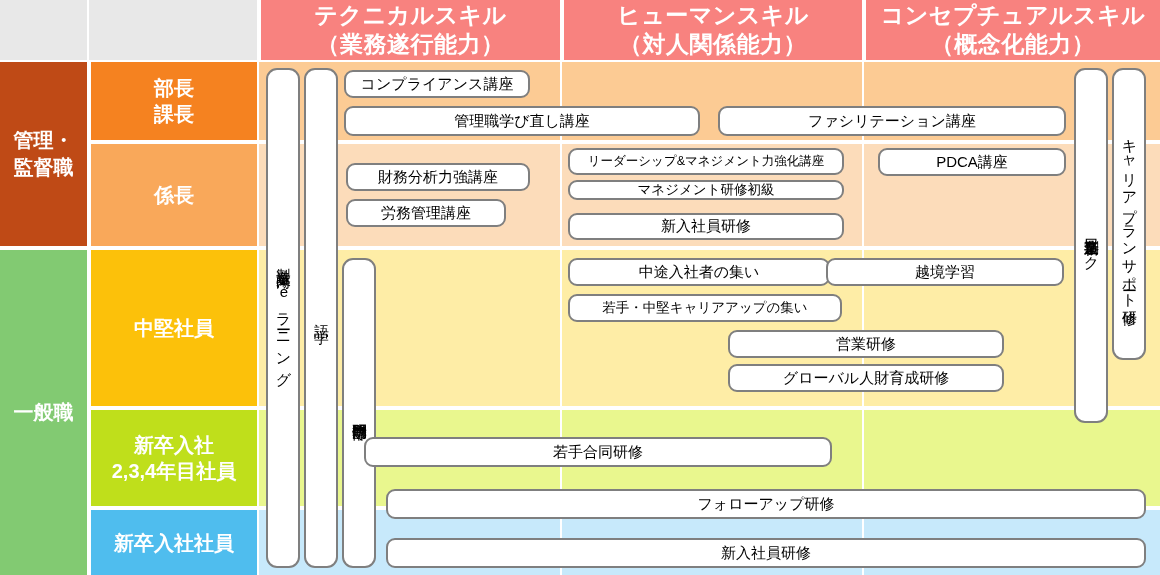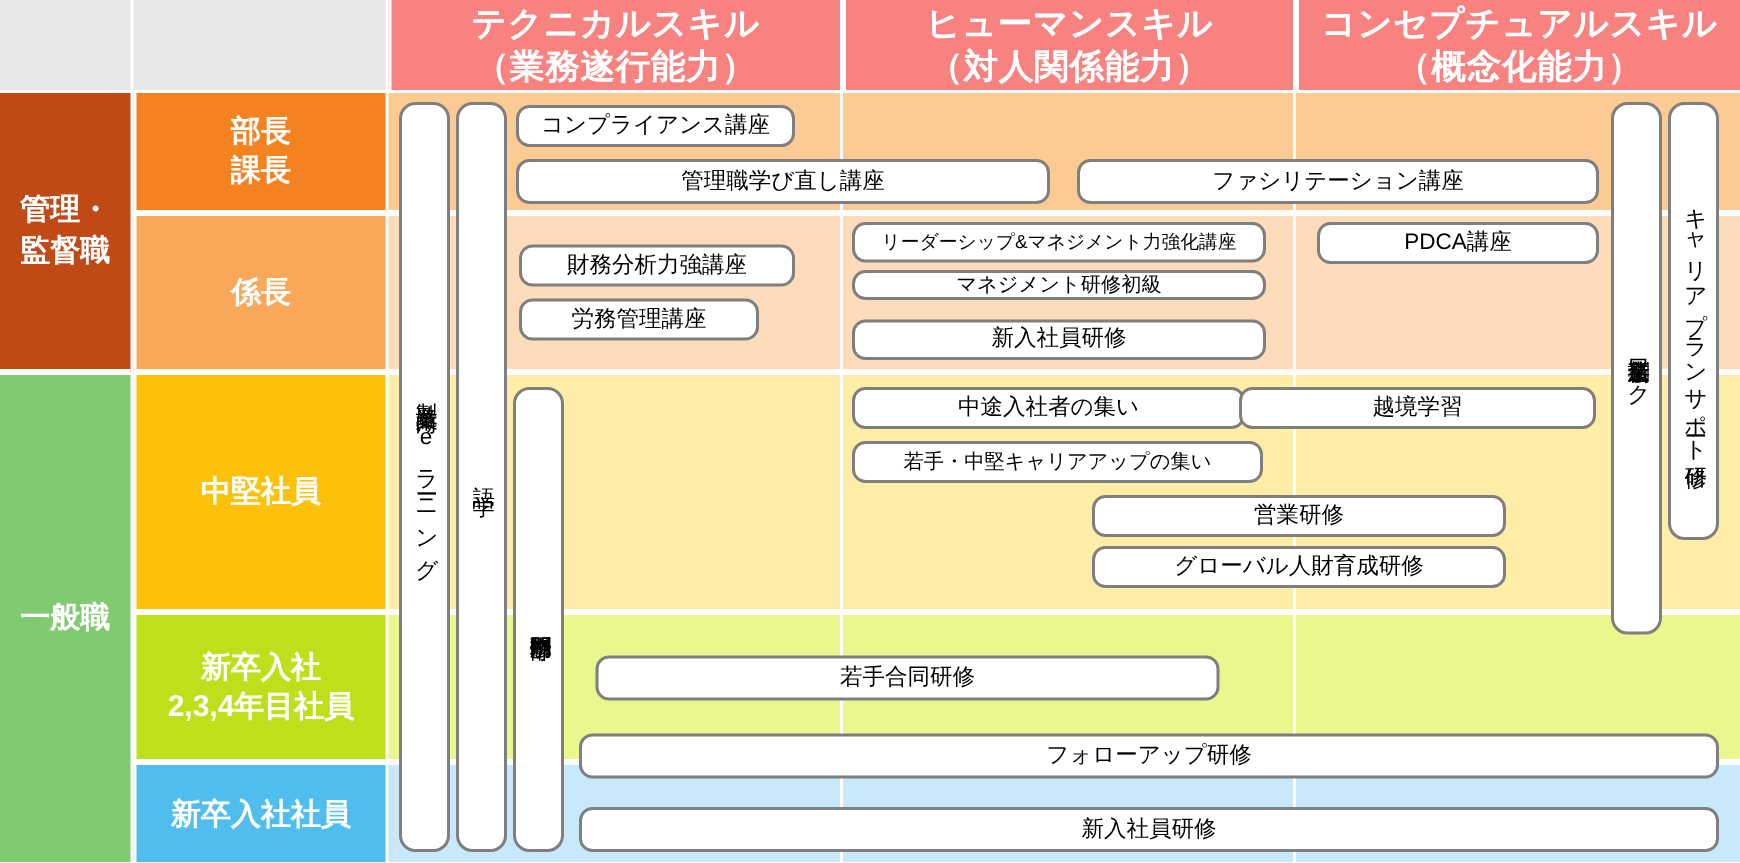--- a/index.html
+++ b/index.html
@@ -180,19 +180,19 @@
   <div class="abs pill" style="left:568px;top:258px;width:262px;height:28px;">中途入社者の集い</div>
 
   <div class="abs pill" style="left:826px;top:258px;width:238px;height:28px;">越境学習</div>
 
   <div class="abs pill sm" style="left:568px;top:294px;width:274px;height:28px;">若手・中堅キャリアアップの集い</div>
 
   <div class="abs pill" style="left:728px;top:330px;width:276px;height:28px;">営業研修</div>
 
   <div class="abs pill" style="left:728px;top:364px;width:276px;height:28px;">グローバル人財育成研修</div>
 
-  <div class="abs pill" style="left:397px;top:437px;width:416px;height:30px;">若手合同研修</div>
+  <div class="abs pill" style="left:364px;top:437px;width:468px;height:30px;">若手合同研修</div>
 
   <div class="abs pill" style="left:386px;top:489px;width:760px;height:30px;">フォローアップ研修</div>
 
   <div class="abs pill" style="left:386px;top:538px;width:760px;height:30px;">新入社員研修</div>
 
 </div>
 
 </body></html>

